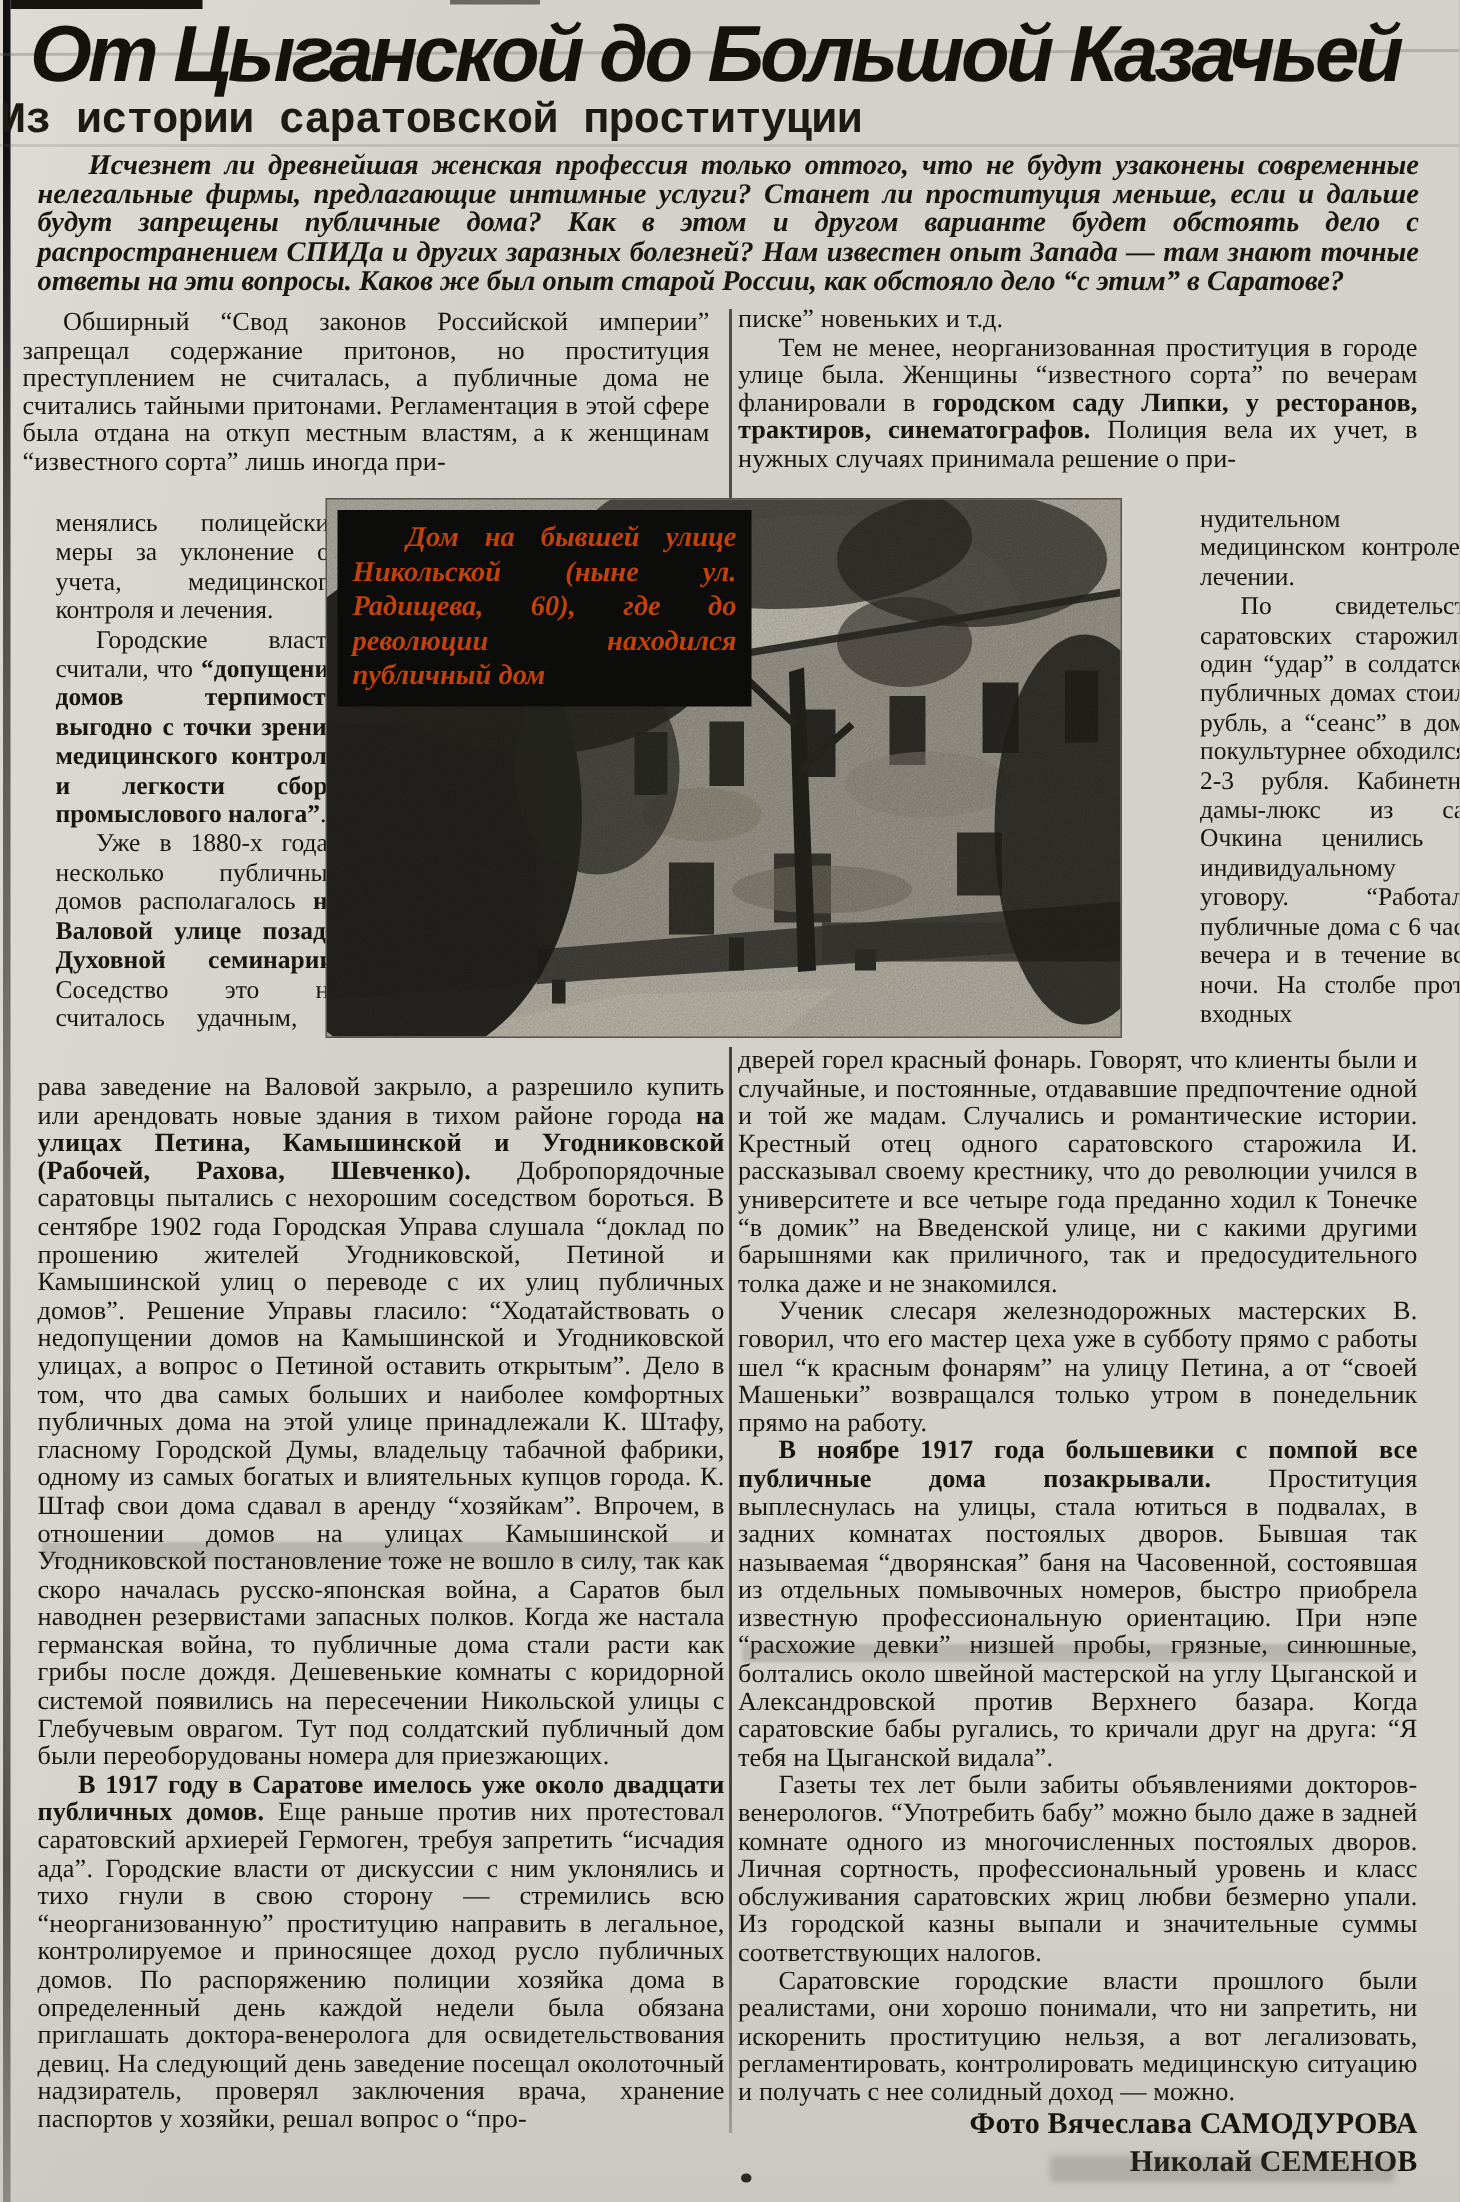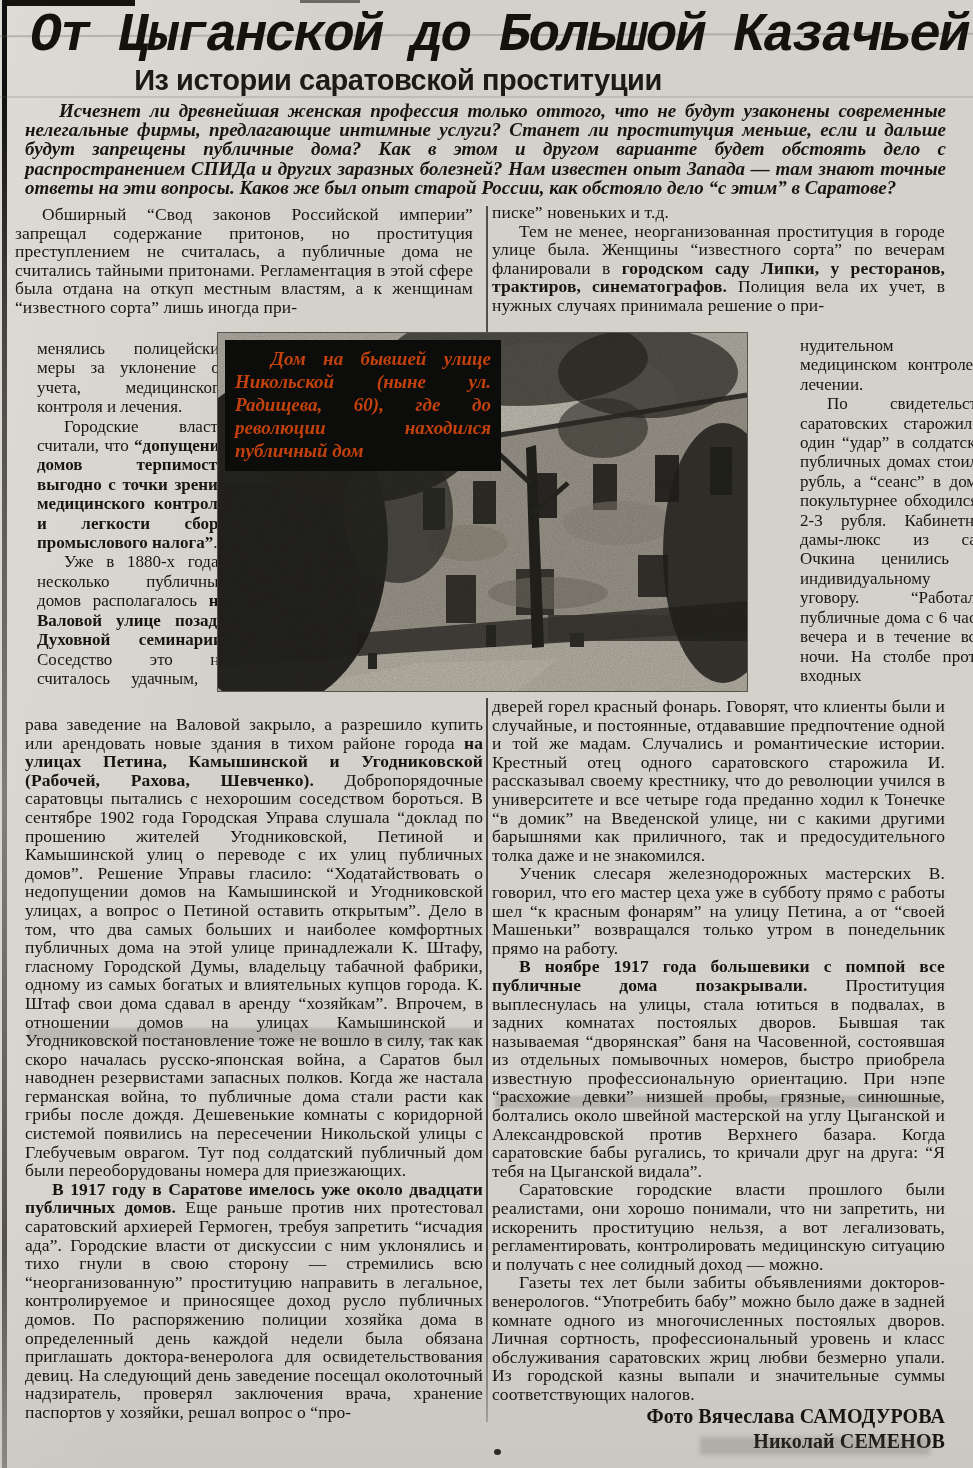--- a/index.html
+++ b/index.html
@@ -10,28 +10,28 @@
       linear-gradient(0deg, rgba(120,116,108,.10), rgba(0,0,0,0) 18%),
       #d4d1cb;
     color:#17150f;
     font-family:"Liberation Serif","DejaVu Serif",serif;
   }
   .block{position:absolute;text-align:justify;}
   .block p{margin:0;text-indent:27px;}
   .block p.cont{text-indent:0;}
   .bold{font-weight:bold;}
   .headline{
-    left:30px;top:6px;width:910px;white-space:nowrap;
-    font-family:Liberation Mono, monospace;
+    left:20px;top:6px;width:910px;white-space:nowrap;
+    font-family:Liberation Sans, sans-serif;
     font-weight:bold;font-style:italic;font-size:53px;letter-spacing:-2.5px;
     color:#14120c;text-align:left;
   }
   .subhead{
-    left:0;top:64px;width:796px;text-align:center;
-    font-family:Liberation Sans, sans-serif;
+    left:0;top:64px;width:796px;
+    font-family:Liberation Mono, monospace;
     font-weight:bold;font-size:29px;letter-spacing:-0.5px;color:#1c1a14;
   }
   .lead{
     left:25px;top:101px;width:921px;
     font-weight:bold;font-style:italic;font-size:19px;line-height:19.2px;
   }
   .lead p{text-indent:34px;}
   .colmain{font-size:17.5px;line-height:18.6px;letter-spacing:.1px;}
   .colnarrow{font-size:17px;line-height:19.4px;overflow:hidden;margin-left:12px;}
   .lt{left:15px;top:205px;width:458px;height:131px;overflow:hidden;}
@@ -167,22 +167,22 @@
 
   <div class="block colmain lb">
     <p class="cont"><span>рава заведение на Валовой закрыло, а разрешило купить или арендовать новые здания в тихом районе города </span><span class="bold">на улицах Петина, Камышинской и Угодниковской (Рабочей, Рахова, Шевченко).</span><span> Добропорядочные саратовцы пытались с нехорошим соседством бороться. В сентябре 1902 года Городская Управа слушала “доклад по прошению жителей Угодниковской, Петиной и Камышинской улиц о переводе с их улиц публичных домов”. Решение Управы гласило: “Ходатайствовать о недопущении домов на Камышинской и Угодниковской улицах, а вопрос о Петиной оставить открытым”. Дело в том, что два самых больших и наиболее комфортных публичных дома на этой улице принадлежали К. Штафу, гласному Городской Думы, владельцу табачной фабрики, одному из самых богатых и влиятельных купцов города. К. Штаф свои дома сдавал в аренду “хозяйкам”. Впрочем, в отношении домов на улицах Камышинской и Угодниковской постановление тоже не вошло в силу, так как скоро началась русско-японская война, а Саратов был наводнен резервистами запасных полков. Когда же настала германская война, то публичные дома стали расти как грибы после дождя. Дешевенькие комнаты с коридорной системой появились на пересечении Никольской улицы с Глебучевым оврагом. Тут под солдатский публичный дом были переоборудованы номера для приезжающих.</span></p>
     <p><span class="bold">В 1917 году в Саратове имелось уже около двадцати публичных домов.</span><span> Еще раньше против них протестовал саратовский архиерей Гермоген, требуя запретить “исчадия ада”. Городские власти от дискуссии с ним уклонялись и тихо гнули в свою сторону — стремились всю “неорганизованную” проституцию направить в легальное, контролируемое и приносящее доход русло публичных домов. По распоряжению полиции хозяйка дома в определенный день каждой недели была обязана приглашать доктора-венеролога для освидетельствования девиц. На следующий день заведение посещал околоточный надзиратель, проверял заключения врача, хранение паспортов у хозяйки, решал вопрос о “про-</span></p>
   </div>
 
   <div class="block colmain rb">
     <p class="cont"><span>дверей горел красный фонарь. Говорят, что клиенты были и случайные, и постоянные, отдававшие предпочтение одной и той же мадам. Случались и романтические истории. Крестный отец одного саратовского старожила И. рассказывал своему крестнику, что до революции учился в университете и все четыре года преданно ходил к Тонечке “в домик” на Введенской улице, ни с какими другими барышнями как приличного, так и предосудительного толка даже и не знакомился.</span></p>
     <p><span>Ученик слесаря железнодорожных мастерских В. говорил, что его мастер цеха уже в субботу прямо с работы шел “к красным фонарям” на улицу Петина, а от “своей Машеньки” возвращался только утром в понедельник прямо на работу.</span></p>
     <p><span class="bold">В ноябре 1917 года большевики с помпой все публичные дома позакрывали.</span><span> Проституция выплеснулась на улицы, стала ютиться в подвалах, в задних комнатах постоялых дворов. Бывшая так называемая “дворянская” баня на Часовенной, состоявшая из отдельных помывочных номеров, быстро приобрела известную профессиональную ориентацию. При нэпе “расхожие девки” низшей пробы, грязные, синюшные, болтались около швейной мастерской на углу Цыганской и Александровской против Верхнего базара. Когда саратовские бабы ругались, то кричали друг на друга: “Я тебя на Цыганской видала”.</span></p>
+    <p><span>Газеты тех лет были забиты объявлениями докторов-венерологов. “Употребить бабу” можно было даже в задней комнате одного из многочисленных постоялых дворов. Личная сортность, профессиональный уровень и класс обслуживания саратовских жриц любви безмерно упали. Из городской казны выпали и значительные суммы соответствующих налогов.</span></p>
     <p><span>Саратовские городские власти прошлого были реалистами, они хорошо понимали, что ни запретить, ни искоренить проституцию нельзя, а вот легализовать, регламентировать, контролировать медицинскую ситуацию и получать с нее солидный доход — можно.</span></p>
-    <p><span>Газеты тех лет были забиты объявлениями докторов-венерологов. “Употребить бабу” можно было даже в задней комнате одного из многочисленных постоялых дворов. Личная сортность, профессиональный уровень и класс обслуживания саратовских жриц любви безмерно упали. Из городской казны выпали и значительные суммы соответствующих налогов.</span></p>
     <p class="byline cont">Фото Вячеслава САМОДУРОВА</p>
     <p class="byline cont">Николай СЕМЕНОВ</p>
   </div>
 
   <div class="smudge s1"></div>
   <div class="smudge s2"></div>
   <div class="smudge s3"></div>
   <div class="dot"></div>
 
 </div>

